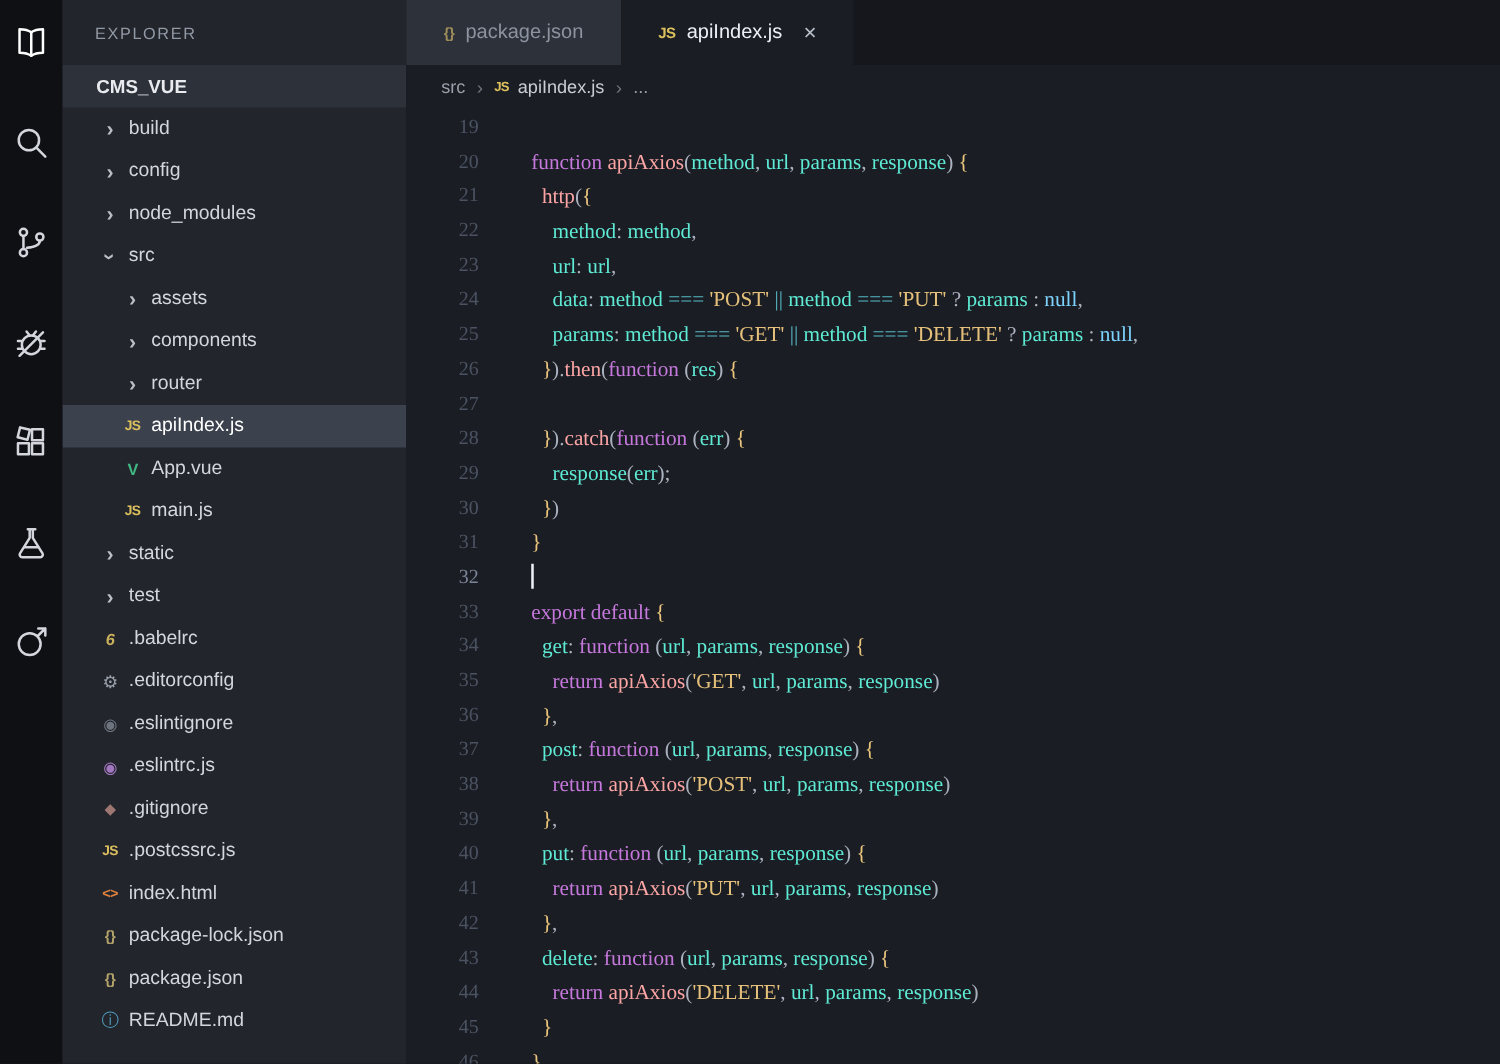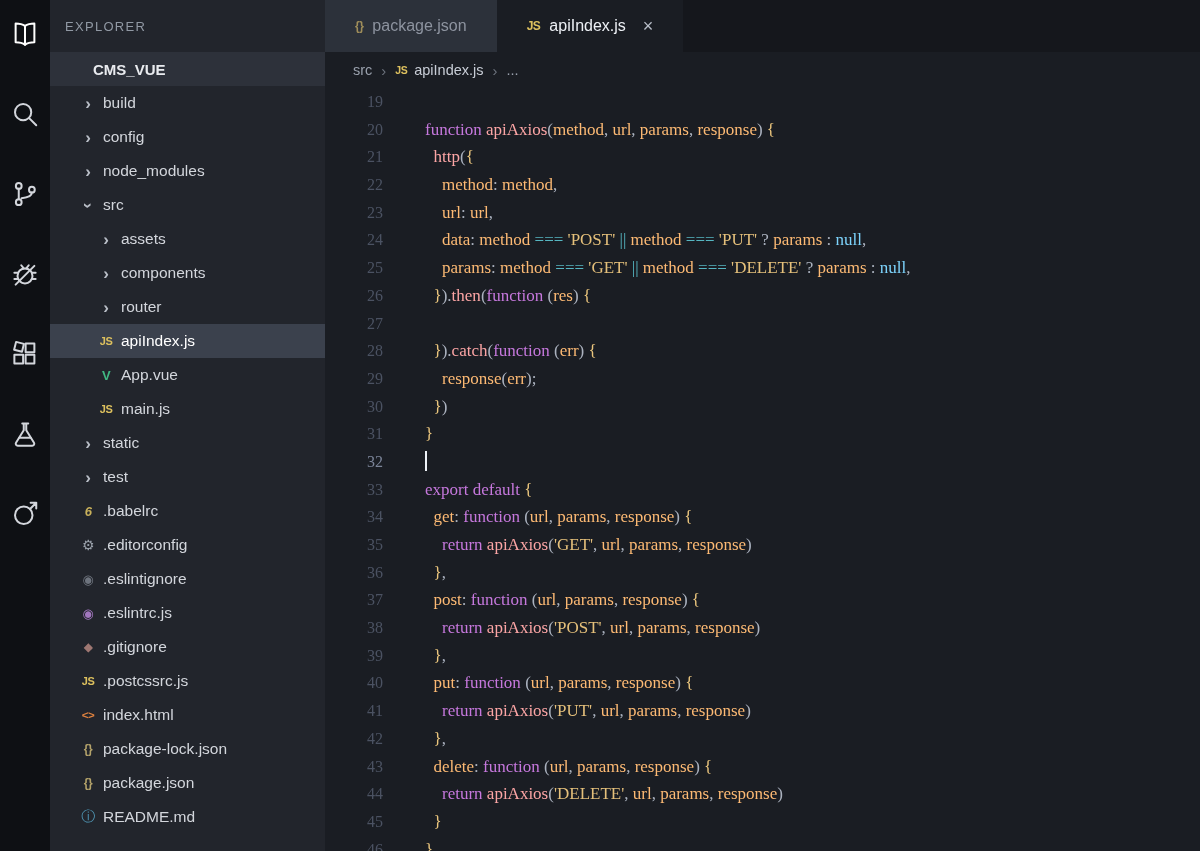--- a/index.html
+++ b/index.html
@@ -7,22 +7,22 @@
   .window{display:flex;width:1200px;height:851px}
 
   
   .activity-bar{width:50px;flex:none;background:#0e1014;display:flex;flex-direction:column;align-items:center;padding-top:18px;gap:48px}
   .ab-icon{width:32px;height:32px;display:flex;align-items:center;justify-content:center;color:#d3d6dc;cursor:pointer}
   .ab-icon.first{color:#ffffff}
   .ab-icon svg{width:30px;height:30px;stroke:currentColor;fill:none;stroke-width:1.6;stroke-linecap:round;stroke-linejoin:round}
 
   
   .sidebar{width:275px;flex:none;background:#22252c;display:flex;flex-direction:column;overflow:hidden}
-  .sidebar-title{height:52px;flex:none;display:flex;align-items:center;padding-left:15px;font-size:13px;letter-spacing:1.3px;color:#9199a4}
-  .section-header{height:34px;flex:none;display:flex;align-items:center;background:#2d313a;font-weight:bold;font-size:15px;color:#e9ebef;padding-left:20px;cursor:pointer}
+  .sidebar-title{height:52px;flex:none;display:flex;align-items:center;padding-left:26px;font-size:13px;letter-spacing:1.3px;color:#9199a4}
+  .section-header{height:34px;flex:none;display:flex;align-items:center;background:#2d313a;font-weight:bold;font-size:15px;color:#e9ebef;padding-left:4px;cursor:pointer}
   .section-header .slot{margin-right:3px}
   .chev{display:inline-block;color:#b9bec7;font-size:17px;line-height:1;font-weight:600;font-style:normal}
   .chev.open{transform:rotate(90deg)}
   .file-tree{flex:1}
   .trow{height:34px;display:flex;align-items:center;font-size:15.5px;color:#d3d6dc;cursor:pointer;white-space:nowrap}
   .trow.lvl1{padding-left:28px}
   .trow.lvl2{padding-left:46px}
   .trow.selected{background:#3b414d;color:#ffffff}
   .slot{width:20px;flex:none;display:inline-flex;align-items:center;justify-content:center;margin-right:5px}
   .fi{font-weight:bold;font-size:12px;letter-spacing:-0.5px;font-style:normal}
@@ -51,21 +51,21 @@
   .bc-file{display:flex;align-items:center;gap:7px;color:#c8cdd6;cursor:pointer}
   .bc-sep{color:#6d737e;font-size:15px}
   .bc-js{font-size:10.5px}
   .code-area{flex:1;overflow:hidden;font-family:Liberation Serif, serif;font-size:17px}
   .crow{display:flex;height:27.7px;line-height:27.7px;white-space:pre}
   .ln{width:58px;flex:none;text-align:right;color:#4b5262;font-size:16px;cursor:pointer}
   .ln.active{color:#7b8498}
   .lc{padding-left:42px}
   .tk-k{color:#c678dd}
   .tk-f{color:#fca5a5}
-  .tk-v{color:#fdba74}
+  .tk-v{color:#5eead4}
   .tk-s{color:#e5c07b}
   .tk-o{color:#56b6c2}
   .tk-n{color:#7dd3fc}
   .tk-p{color:#abb2bf}
   .tk-b{color:#eac57d}
   .cursor{display:inline-block;width:2px;height:20px;background:#eef2f8;vertical-align:-4px}
 </style>
 </head>
 <body>
 

